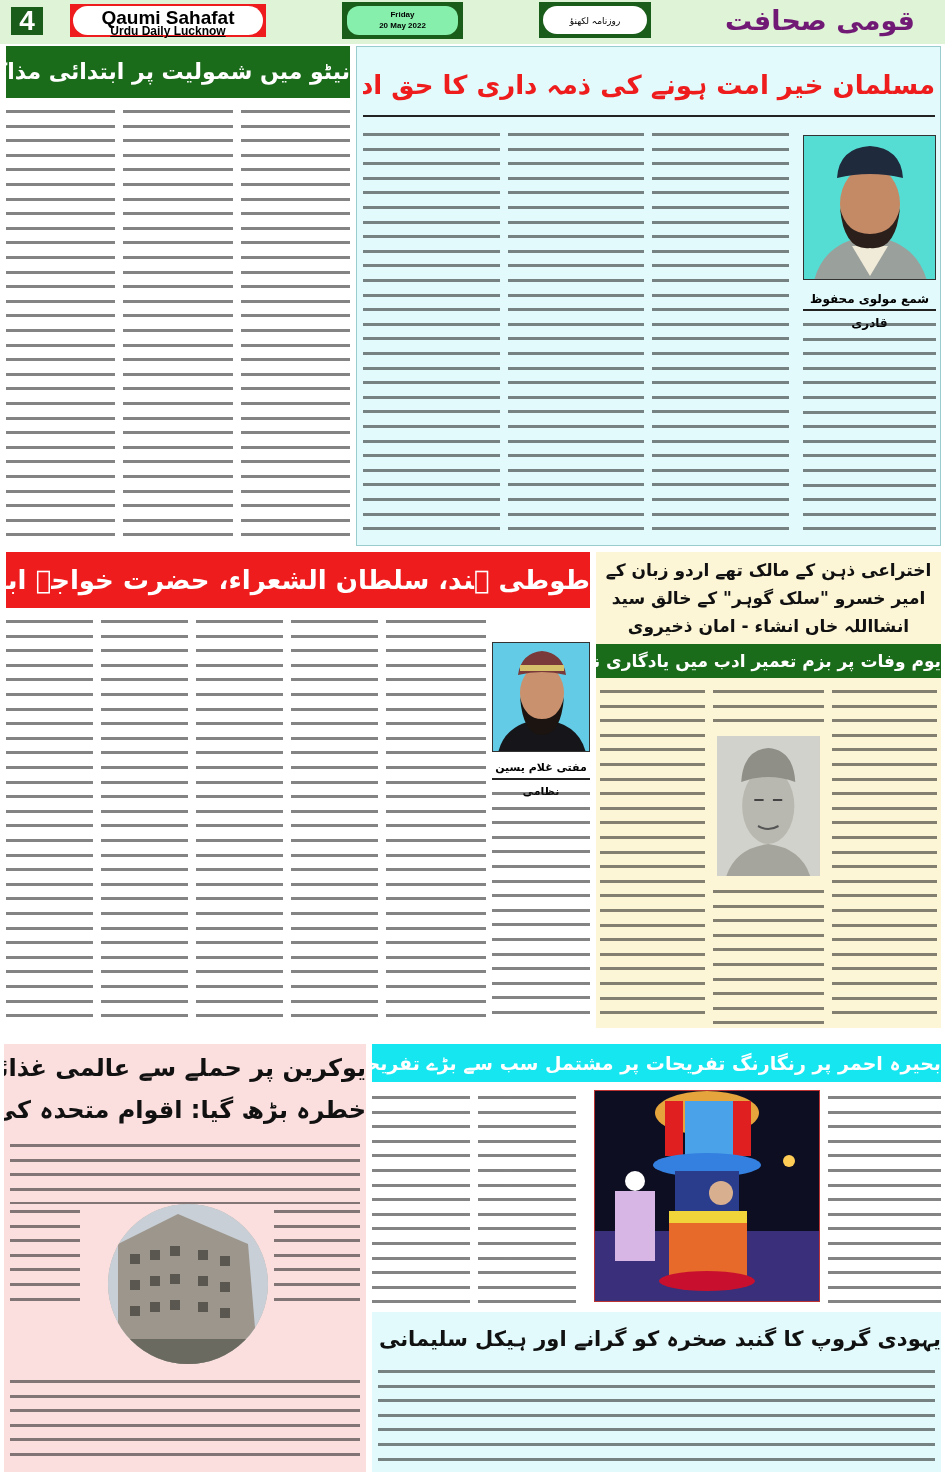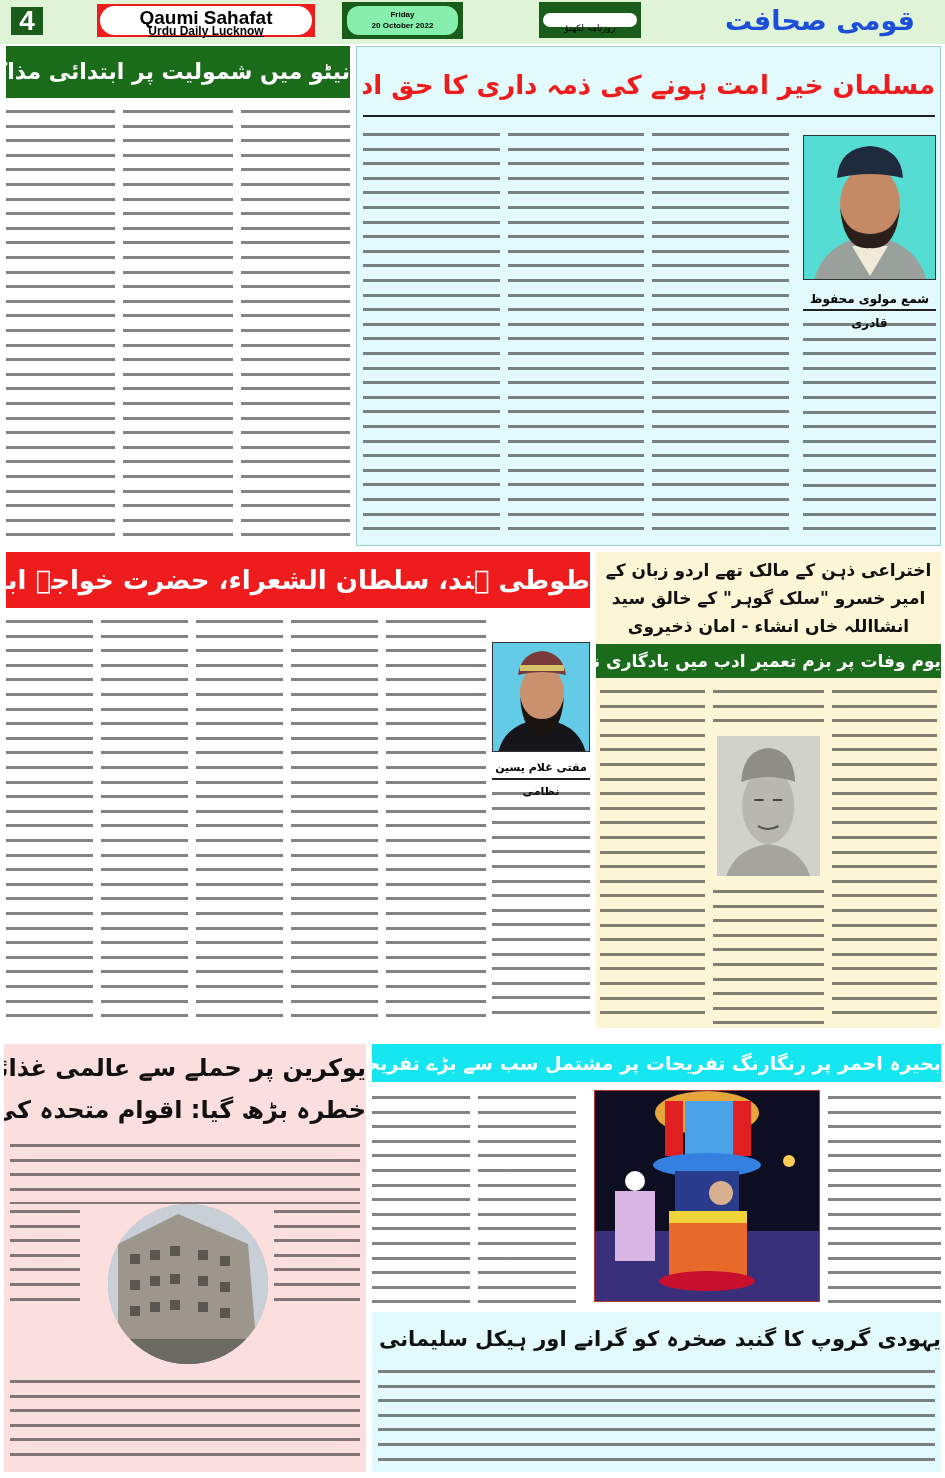--- a/index.html
+++ b/index.html
@@ -1,29 +1,29 @@
 <!DOCTYPE html>
 <html><head>
 <meta charset="utf-8">
 <style>
   * { box-sizing: border-box; margin: 0; padding: 0; }
   html, body { width: 945px; height: 1478px; background: #ffffff; overflow: hidden; }
   body { font-family: "DejaVu Sans", sans-serif; position: relative; }
 
   .masthead { position: absolute; left: 0; top: 0; width: 945px; height: 44px; background: #dff3d6; }
   .page-num { position: absolute; left: 11px; top: 7px; width: 32px; height: 28px; background: #1a5c1a; color: #fff; font-family: "Liberation Sans", sans-serif; font-weight: bold; font-size: 28px; line-height: 28px; text-align: center; }
-  .brand-box { position: absolute; left: 70px; top: 4px; width: 218px; height: 33px; background: #ee1c1c; padding: 2px 3px; margin-left: 27px; }
+  .brand-box { position: absolute; left: 70px; top: 4px; width: 196px; height: 33px; background: #ee1c1c; padding: 2px 3px; }
   .brand-inner { width: 100%; height: 100%; background: #fff; border-radius: 16px; text-align: center; font-family: "Liberation Sans", sans-serif; }
   .brand-title { font-size: 19px; font-weight: bold; line-height: 19px; padding-top: 2px; color: #000; }
   .brand-sub { font-size: 12px; font-weight: bold; line-height: 9px; color: #000; text-decoration: underline; }
   .date-box { position: absolute; left: 342px; top: 2px; width: 121px; height: 37px; background: #1a5c1a; padding: 4px 5px; }
   .date-inner { width: 100%; height: 100%; background: #86efac; border-radius: 12px; text-align: center; font-family: "Liberation Sans", sans-serif; font-size: 8px; font-weight: bold; line-height: 11px; padding-top: 3px; }
-  .urdu-box { position: absolute; left: 539px; top: 2px; width: 102px; height: 36px; background: #1a5c1a; padding: 11px 4px; }
+  .urdu-box { position: absolute; left: 539px; top: 2px; width: 112px; height: 36px; background: #1a5c1a; padding: 4px 4px; }
   .urdu-inner { width: 100%; height: 100%; background: #fff; border-radius: 14px; text-align: center; font-size: 9px; line-height: 30px; direction: rtl; }
-  .urdu-logo { position: absolute; right: 30px; top: 4px; color: #1d4ed8; font-size: 27px; font-weight: bold; direction: rtl; line-height: 34px; }
+  .urdu-logo { position: absolute; right: 30px; top: 4px; color: #701a75; font-size: 27px; font-weight: bold; direction: rtl; line-height: 34px; }
 
   .block { position: absolute; overflow: hidden; }
   .cols { display: flex; flex-direction: row-reverse; gap: 8px; height: 100%; }
   .col { flex: 1; position: relative; overflow: hidden; }
   .lines { position: absolute; inset: 0; background-image: repeating-linear-gradient(to bottom, transparent 0px, transparent 6px, rgba(30,30,30,0.55) 6px, rgba(30,30,30,0.55) 9px, transparent 9px, transparent 14.6px); }
   .col-txt { position: absolute; top: 0; right: 0; left: 0; font-size: 8.5px; line-height: 14.6px; color: transparent; direction: rtl; text-align: justify; white-space: normal; }
 
   .hl { position: absolute; direction: rtl; text-align: center; font-weight: bold; white-space: nowrap; overflow: hidden; }
   .caption { font-size: 12px; text-align: center; direction: rtl; font-weight: bold; }
 
@@ -36,21 +36,21 @@
   <div class="page-num">4</div>
   <div class="brand-box">
     <div class="brand-inner">
       <div class="brand-title">Qaumi Sahafat</div>
       <div class="brand-sub">Urdu Daily Lucknow</div>
     </div>
   </div>
   <div class="date-box">
     <div class="date-inner">
       <div>Friday</div>
-      <div>20 October 2022</div>
+      <div>20 May 2022</div>
     </div>
   </div>
   <div class="urdu-box">
     <div class="urdu-inner">روزنامہ لکھنؤ</div>
   </div>
   <div class="urdu-logo">قومی صحافت</div>
 </div>
 
 <div class="block" style="left:6px;top:46px;width:344px;height:500px;">
   <div class="hl" style="left:0;top:0;width:344px;height:52px;background:#1a6b1a;color:#fff;font-size:22px;line-height:52px;">نیٹو میں شمولیت پر ابتدائی مذاکرات پر روک</div>

